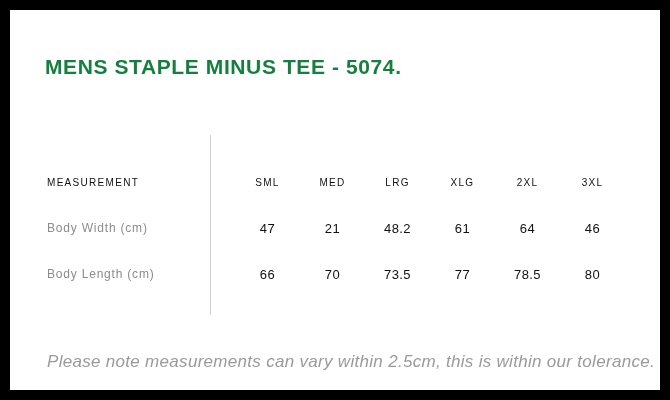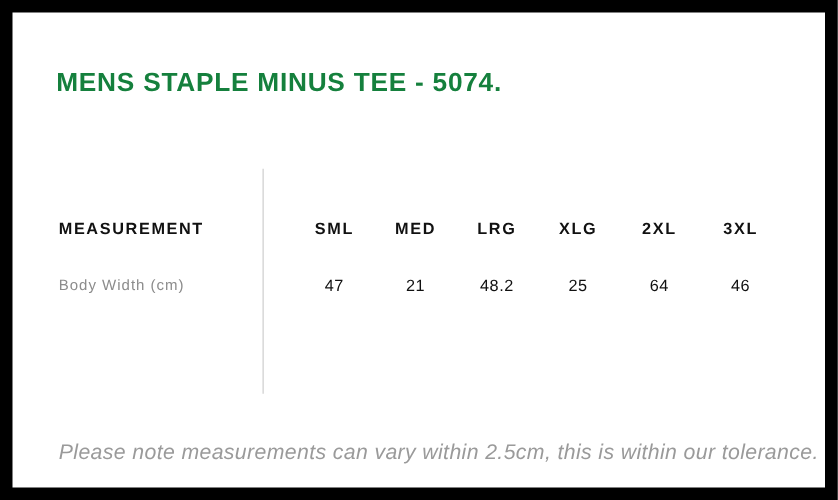--- a/index.html
+++ b/index.html
@@ -52,22 +52,22 @@
   table.size-table th, table.size-table td {
     padding: 0;
     border: none;
   }
   .col-measure { width: 190px; }
   .col-size { width: 65px; }
 
   .head-row th {
     height: 45px;
     vertical-align: middle;
-    font-size: 13px;
-    font-weight: bold;
+    font-size: 10px;
+    font-weight: normal;
     letter-spacing: 1.3px;
     color: #111111;
     text-align: center;
   }
   .head-row th.measure-head {
     text-align: left;
     padding-left: 2px;
   }
   .body-row td {
     height: 46px;
@@ -125,22 +125,31 @@
         <th>2XL</th>
         <th>3XL</th>
       </tr>
     </thead>
     <tbody>
       <tr class="body-row">
         <td class="row-label">Body Width (cm)</td>
         <td>47</td>
         <td>21</td>
         <td>48.2</td>
-        <td>25</td>
+        <td>61</td>
         <td>64</td>
         <td>46</td>
+      </tr>
+      <tr class="body-row">
+        <td class="row-label">Body Length (cm)</td>
+        <td>66</td>
+        <td>70</td>
+        <td>73.5</td>
+        <td>77</td>
+        <td>78.5</td>
+        <td>80</td>
       </tr>
     </tbody>
   </table>
 
   <div class="note">Please note measurements can vary within 2.5cm, this is within our tolerance.</div>
 
 </div>
 
 </body></html>

